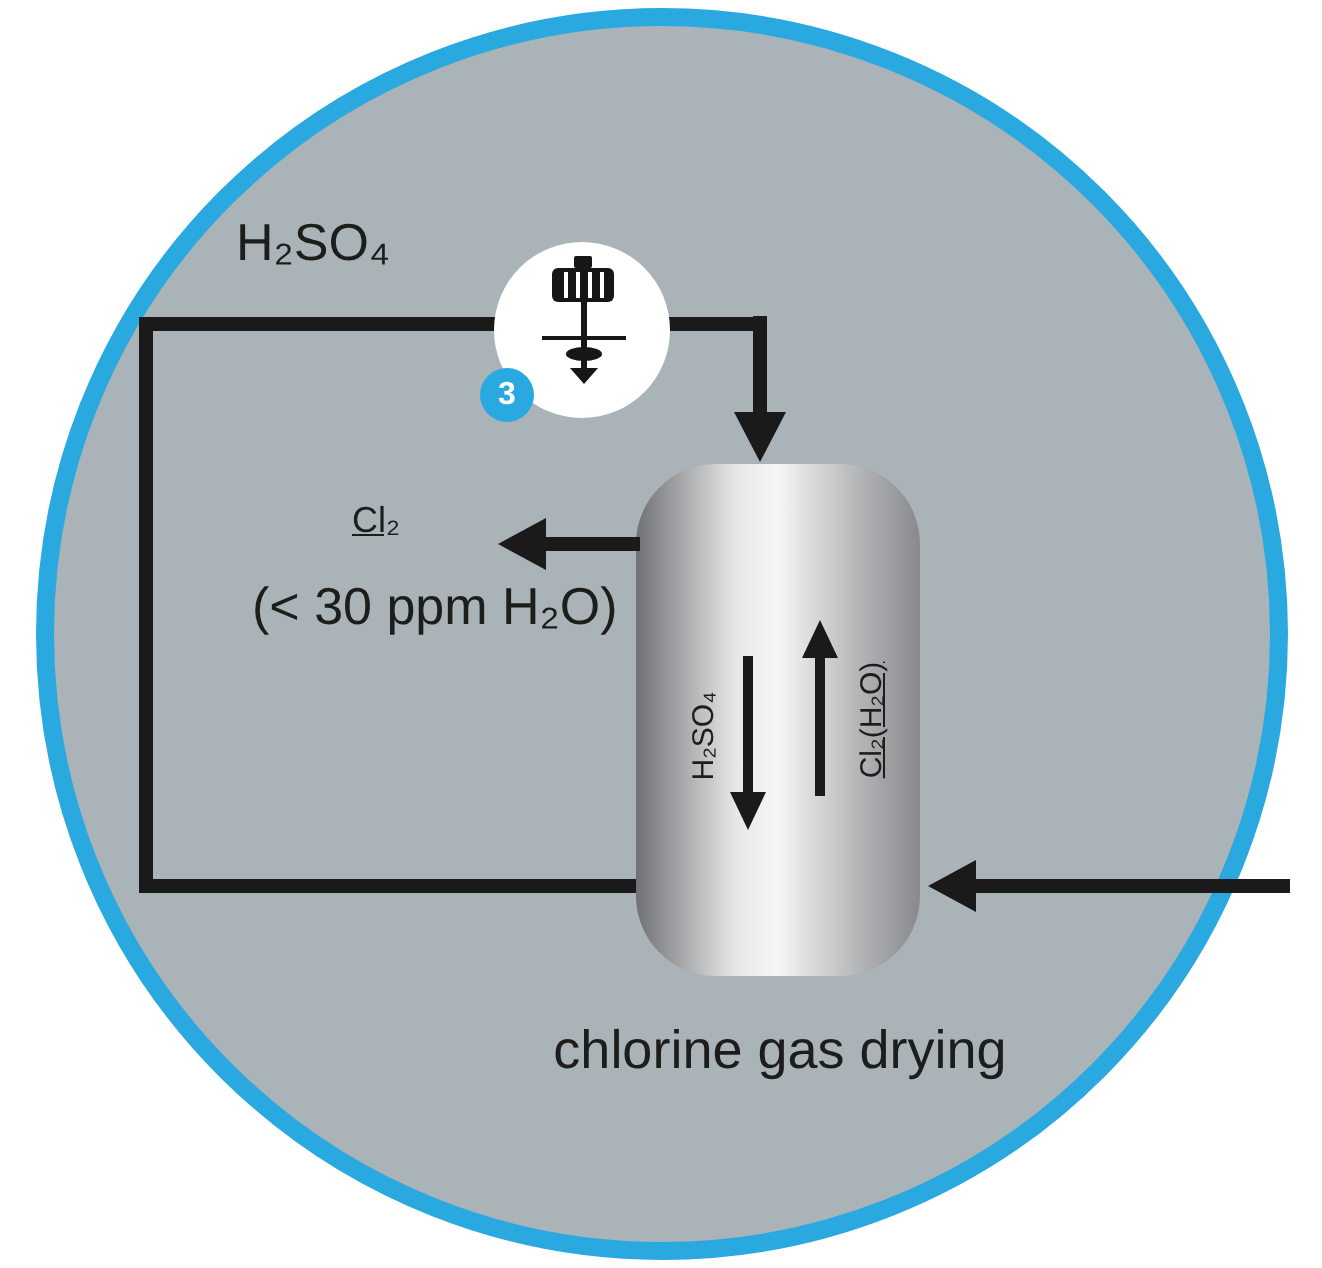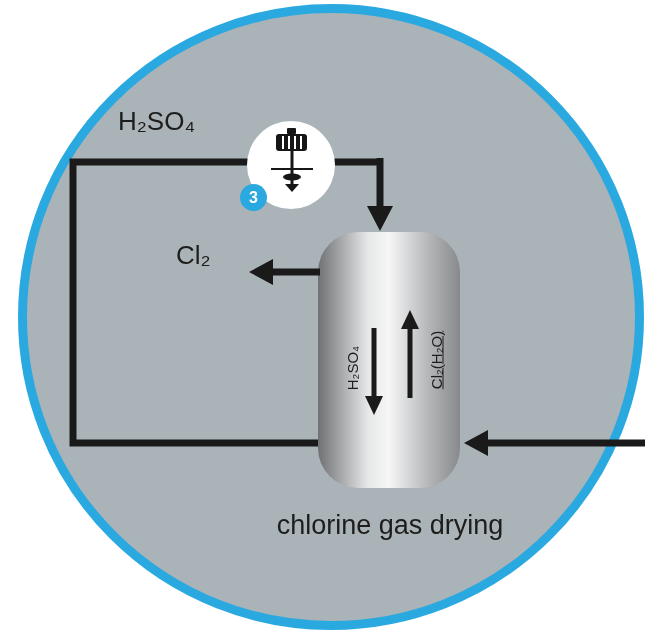--- a/index.html
+++ b/index.html
@@ -21,21 +21,21 @@
     background:var(--circle-fill);
   }
   svg{position:absolute;left:0;top:0;}
   .pipe{stroke:var(--line);stroke-width:7;fill:none;}
   .pipe-thin{stroke:var(--line);stroke-width:5;fill:none;}
   .arrowhead{fill:var(--line);stroke:none;}
   .pump-part{fill:#161616;stroke:none;}
   .pump-line{stroke:#161616;fill:none;}
   .label{position:absolute;white-space:nowrap;color:var(--text);}
   .lbl-h2so4{left:118px;top:106px;font-size:26px;}
-  .lbl-cl2{left:176px;top:240px;font-size:26px;}
+  .lbl-cl2{left:176px;top:250px;font-size:18px;text-decoration:underline;}
   .lbl-ppm{left:126px;top:288px;font-size:26px;}
   .lbl-title{left:0;top:510px;width:780px;text-align:center;font-size:27px;}
   .vessel-label{
     position:absolute;font-size:15px;color:var(--text);
     transform:translate(-50%,-50%) rotate(-90deg);transform-origin:center;
   }
   .vl-down{left:352px;top:368px;}
   .vl-up{left:436px;top:360px;text-decoration:underline;}
   .badge{
     position:absolute;left:240px;top:184px;width:27px;height:27px;
@@ -96,20 +96,21 @@
   </svg>
 
   <div class="badge">
     <span>3</span>
   </div>
 
   <div class="label lbl-h2so4">H₂SO₄</div>
 
   <div class="label lbl-cl2">Cl₂</div>
 
+  <div class="label lbl-ppm">(&lt; 30 ppm H₂O)</div>
 
   <div class="vessel-label vl-down">H₂SO₄</div>
 
   <div class="vessel-label vl-up">Cl₂(H₂O)</div>
 
   <div class="label lbl-title">chlorine gas drying</div>
 
 </div>
 
 </body></html>

